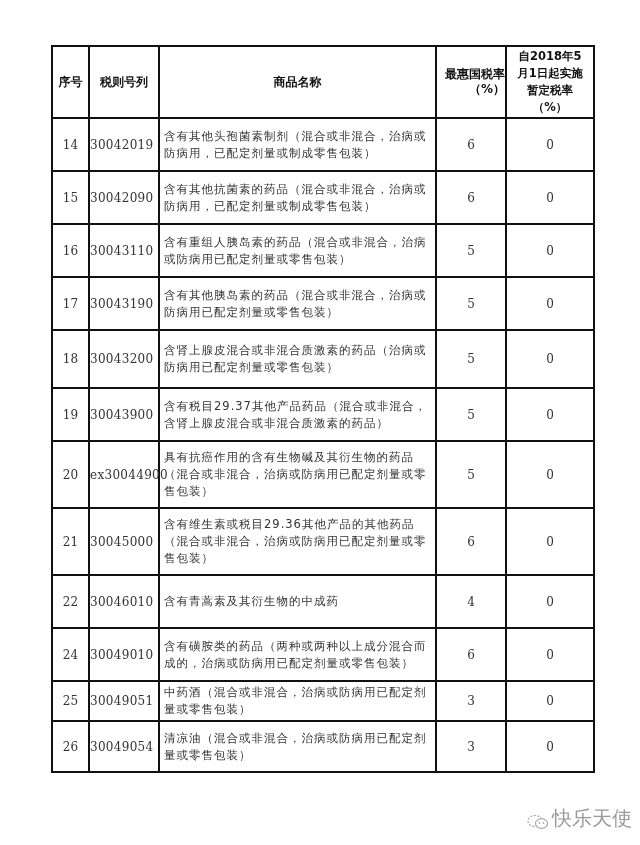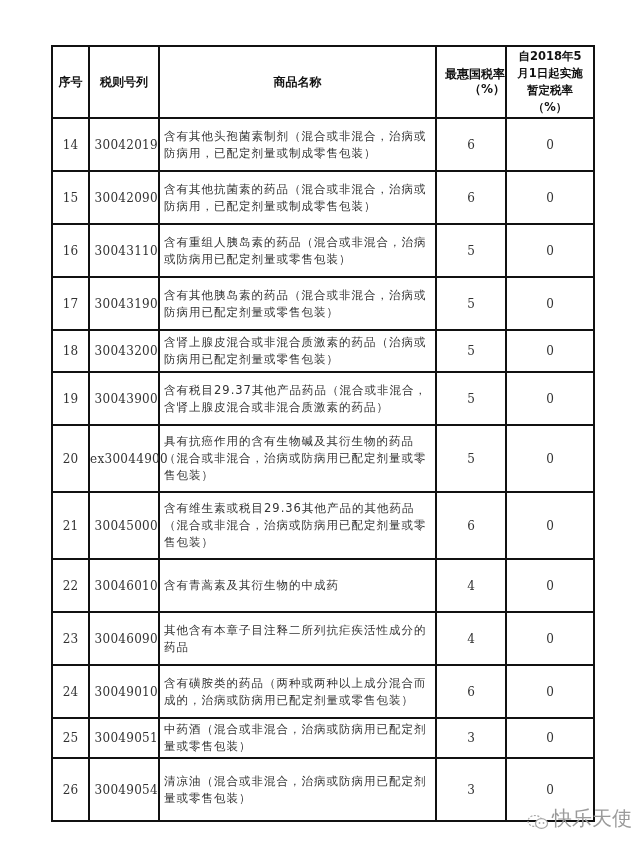--- a/index.html
+++ b/index.html
@@ -53,21 +53,21 @@
     text-align: center;
   }
   .tariff-table td {
     font-size: 12px;
     color: #333333;
   }
   .tariff-table td.num {
     text-align: center;
   }
   .tariff-table td.code {
-    text-align: right;
+    text-align: left;
     font-size: 12px;
     letter-spacing: 0.3px;
   }
   .tariff-table td.name {
     text-align: left;
     padding: 2px 4px;
     font-family: "DejaVu Sans", "Liberation Sans", sans-serif;
     font-size: 11.5px;
     line-height: 17px;
     letter-spacing: 1px;
@@ -135,21 +135,21 @@
         <td class="rate">5</td>
         <td class="rate">0</td>
       </tr>
       <tr style="height: 53px;">
         <td class="num">17</td>
         <td class="code">30043190</td>
         <td class="name">含有其他胰岛素的药品（混合或非混合，治病或防病用已配定剂量或零售包装）</td>
         <td class="rate">5</td>
         <td class="rate">0</td>
       </tr>
-      <tr style="height: 42px;">
+      <tr style="height: 58px;">
         <td class="num">18</td>
         <td class="code">30043200</td>
         <td class="name">含肾上腺皮混合或非混合质激素的药品（治病或防病用已配定剂量或零售包装）</td>
         <td class="rate">5</td>
         <td class="rate">0</td>
       </tr>
       <tr style="height: 53px;">
         <td class="num">19</td>
         <td class="code">30043900</td>
         <td class="name">含有税目29.37其他产品药品（混合或非混合，含肾上腺皮混合或非混合质激素的药品）</td>
@@ -167,45 +167,38 @@
         <td class="num">21</td>
         <td class="code">30045000</td>
         <td class="name">含有维生素或税目29.36其他产品的其他药品（混合或非混合，治病或防病用已配定剂量或零售包装）</td>
         <td class="rate">6</td>
         <td class="rate">0</td>
       </tr>
       <tr style="height: 53px;">
         <td class="num">22</td>
         <td class="code">30046010</td>
         <td class="name">含有青蒿素及其衍生物的中成药</td>
-        <td class="rate">4</td>
-        <td class="rate">0</td>
-      </tr>
-      <tr style="height: 53px;">
-        <td class="num">23</td>
-        <td class="code">30046090</td>
-        <td class="name">其他含有本章子目注释二所列抗疟疾活性成分的药品</td>
         <td class="rate">4</td>
         <td class="rate">0</td>
       </tr>
       <tr style="height: 53px;">
         <td class="num">24</td>
         <td class="code">30049010</td>
         <td class="name">含有磺胺类的药品（两种或两种以上成分混合而成的，治病或防病用已配定剂量或零售包装）</td>
         <td class="rate">6</td>
         <td class="rate">0</td>
       </tr>
       <tr style="height: 39px;">
         <td class="num">25</td>
         <td class="code">30049051</td>
         <td class="name">中药酒（混合或非混合，治病或防病用已配定剂量或零售包装）</td>
         <td class="rate">3</td>
         <td class="rate">0</td>
       </tr>
-      <tr style="height: 63px;">
+      <tr style="height: 51px;">
         <td class="num">26</td>
         <td class="code">30049054</td>
         <td class="name">清凉油（混合或非混合，治病或防病用已配定剂量或零售包装）</td>
         <td class="rate">3</td>
         <td class="rate">0</td>
       </tr>
     </tbody>
 </table>
 
 <div class="watermark">

